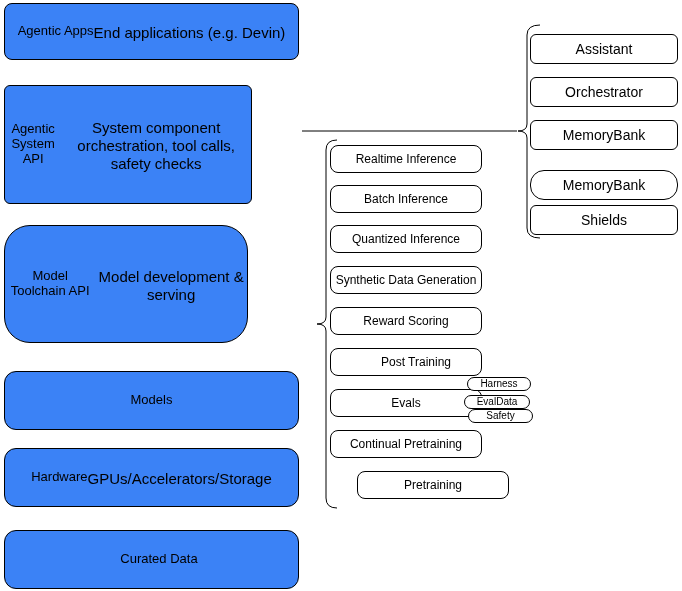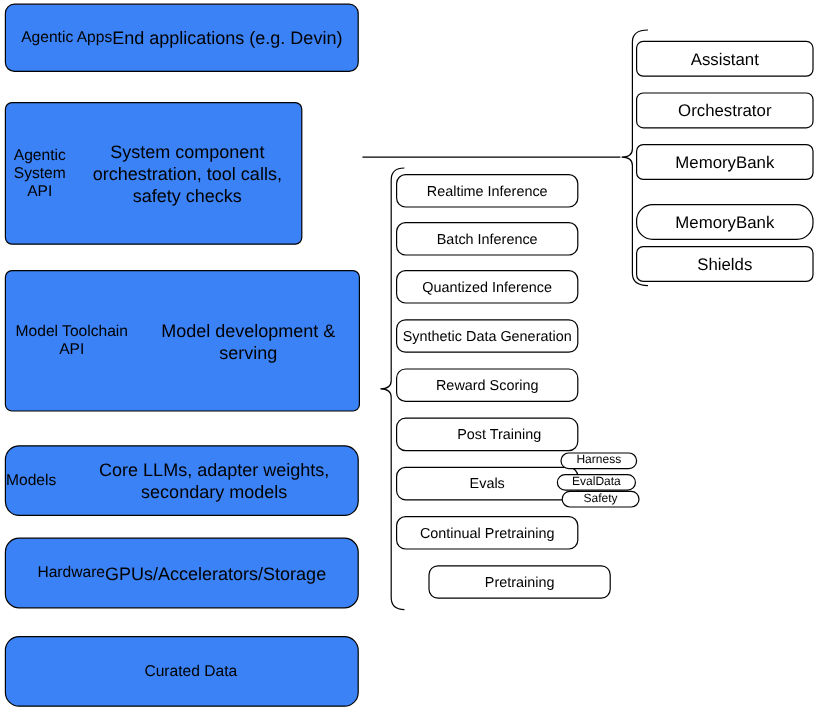--- a/index.html
+++ b/index.html
@@ -51,28 +51,27 @@
   <div class="box" style="left:4px; top:3px; width:295px; height:57px; border-radius:8px;">
     <div class="title">Agentic Apps</div>
     <div class="subtitle">End applications (e.g. Devin)</div>
   </div>
 
   <div class="box" style="left:4px; top:85px; width:248px; height:119px; border-radius:6px;">
     <div class="title">Agentic System API</div>
     <div class="subtitle">System component orchestration, tool calls, safety checks</div>
   </div>
 
-  <div class="box" style="left:4px; top:225px; width:296px; height:118px; border-radius:6px;">
+  <div class="box" style="left:4px; top:225px; width:244px; height:118px; border-radius:26px;">
     <div class="title">Model Toolchain API</div>
     <div class="subtitle">Model development &amp; serving</div>
   </div>
 
   <div class="box" style="left:4px; top:371px; width:295px; height:59px; border-radius:12px;gap:12px;">
     <div class="title">Models</div>
-    <div class="subtitle">Core LLMs, adapter weights, secondary models</div>
   </div>
 
   <div class="box" style="left:4px; top:448px; width:295px; height:59px; border-radius:12px;">
     <div class="title">Hardware</div>
     <div class="subtitle">GPUs/Accelerators/Storage</div>
   </div>
 
   <div class="box" style="left:4px; top:530px; width:295px; height:59px; border-radius:12px;padding-left:15px;">
     <div class="title">Curated Data</div>
   </div>

